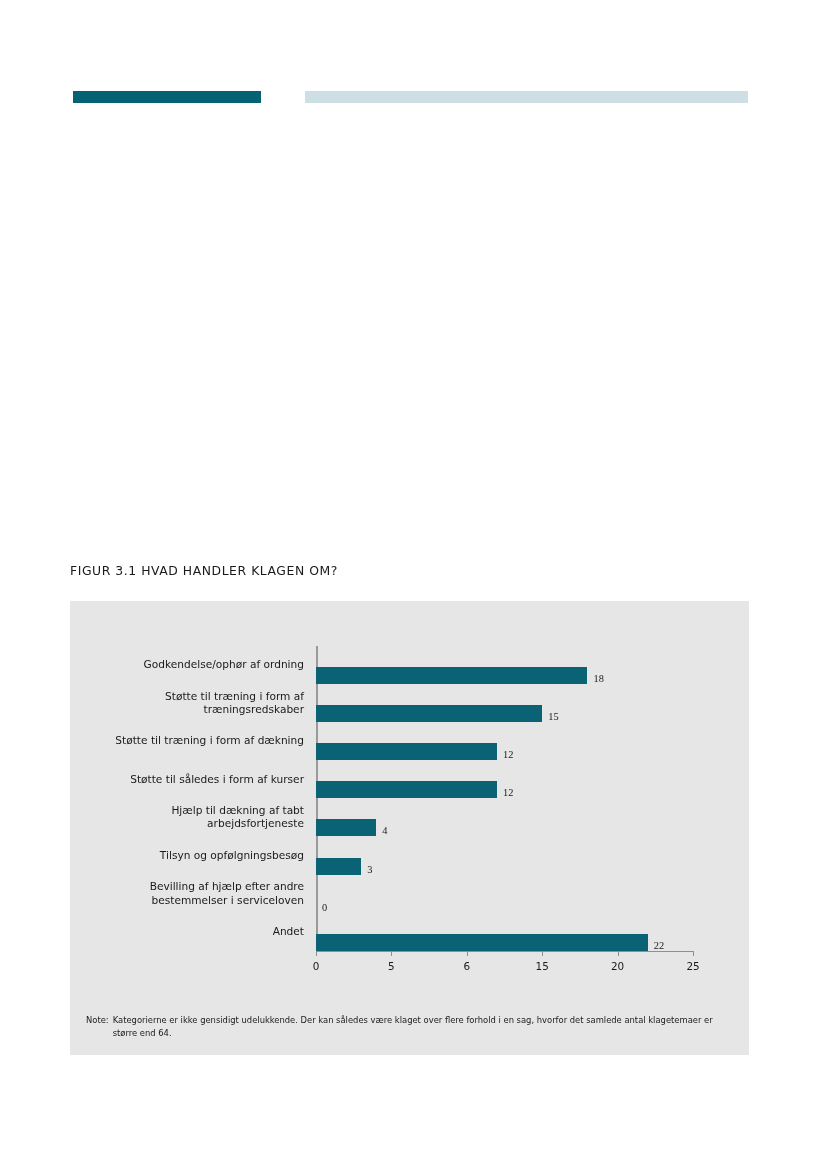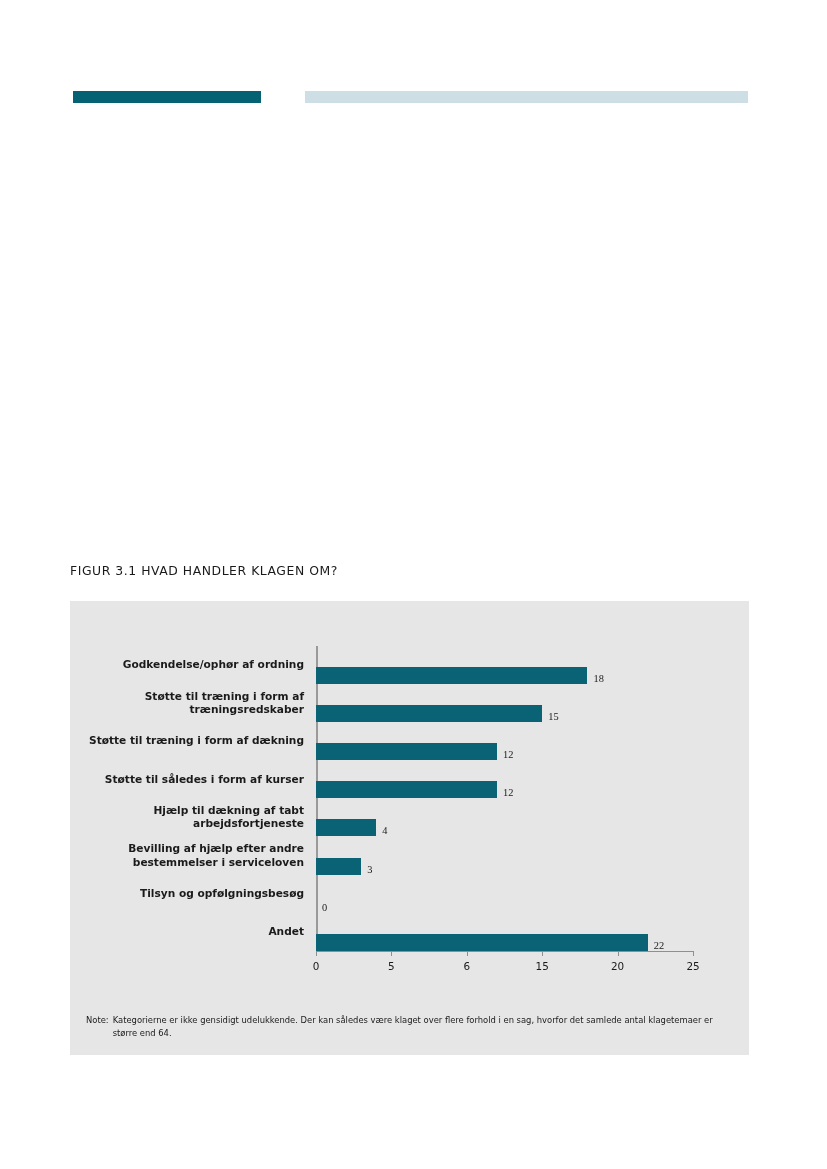--- a/index.html
+++ b/index.html
@@ -110,21 +110,20 @@
     white-space: nowrap;
   }
 
   
   #category-labels {
     position: absolute;
     left: 0;
     top: 45px;
     width: 243px;
     height: 305px;
-    font-weight: bold;
   }
   .cat-row {
     height: 38.1px;
     display: flex;
     align-items: center;
     justify-content: flex-end;
     padding-right: 9px;
     box-sizing: border-box;
   }
   .cat-label {
@@ -222,27 +221,27 @@
           </div>
         </div>
         <div class="cat-row">
           <div class="cat-label">
             <div>Hjælp til dækning af tabt</div>
             <div>arbejdsfortjeneste</div>
           </div>
         </div>
         <div class="cat-row">
           <div class="cat-label">
+            <div>Tilsyn og opfølgningsbesøg</div>
+          </div>
+        </div>
+        <div class="cat-row">
+          <div class="cat-label">
             <div>Bevilling af hjælp efter andre</div>
             <div>bestemmelser i serviceloven</div>
-          </div>
-        </div>
-        <div class="cat-row">
-          <div class="cat-label">
-            <div>Tilsyn og opfølgningsbesøg</div>
           </div>
         </div>
         <div class="cat-row">
           <div class="cat-label">
             <div>Andet</div>
           </div>
         </div>
       </div>
 
     <div id="plot-area">

